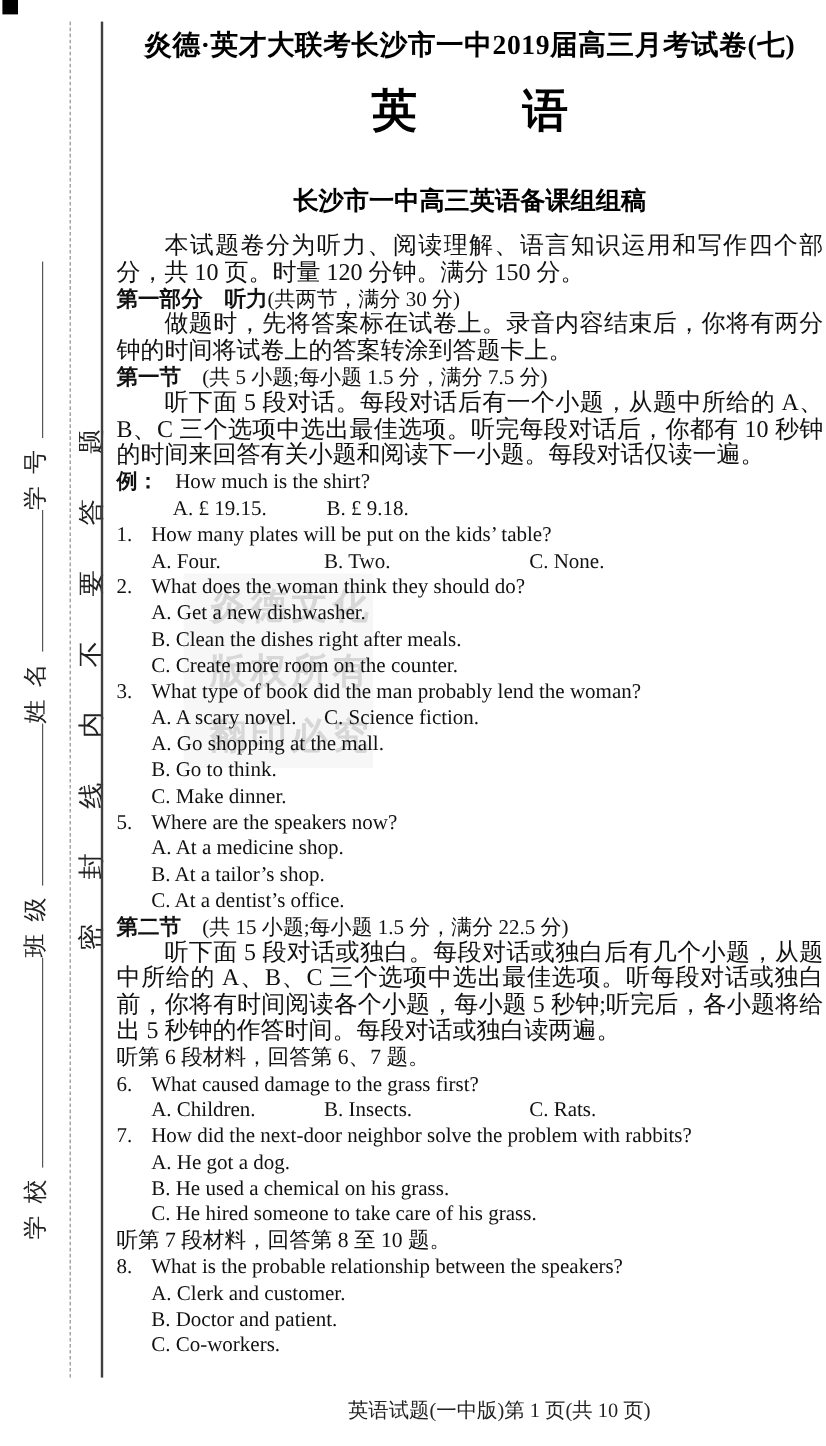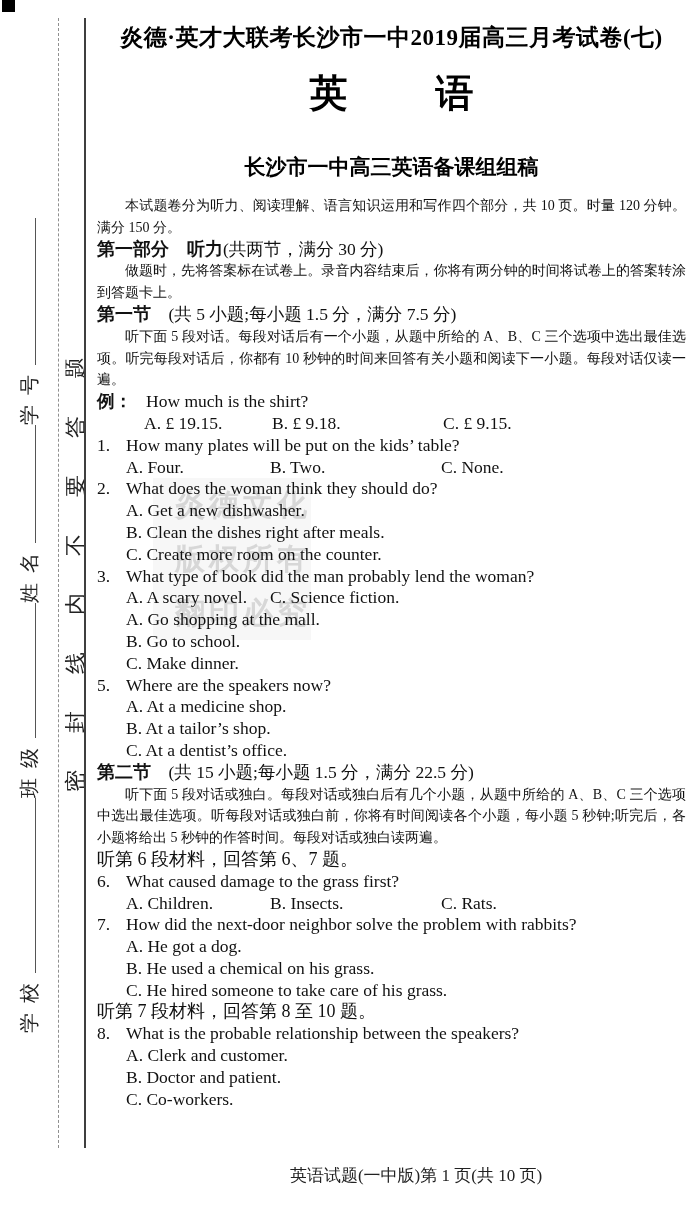--- a/index.html
+++ b/index.html
@@ -44,21 +44,21 @@
     font-family:"Liberation Sans","DejaVu Sans",sans-serif;
   }
   .page-subtitle{
     position:absolute;left:97px;top:153px;width:589px;z-index:1;
     text-align:center;font-size:21px;font-weight:bold;color:#000;
     font-family:"Liberation Sans","DejaVu Sans",sans-serif;
   }
   
   .body-flow{position:absolute;left:97px;top:195px;width:589px;z-index:1;}
   .body-flow > div{line-height:21.8px;}
-  .cn{font-size:14px;text-align:justify;}
+  .cn{font-size:20px;text-align:justify;}
   .para{text-indent:2em;}
   .hline{font-size:18px;}
   .hbold{font-weight:bold;font-family:"Liberation Sans","DejaVu Sans",sans-serif;}
   .hrest{font-size:17.5px;}
   .en{font-size:17.5px;font-family:Liberation Serif, serif;}
   .exline{font-size:17.5px;}
   .extext{margin-left:14px;}
   .qnum{display:inline-block;width:29px;}
   .optline{padding-left:29px;}
   .optrow{display:flex;padding-left:29px;}
@@ -98,39 +98,38 @@
 <div class="body-flow">
     <div class="para cn">本试题卷分为听力、阅读理解、语言知识运用和写作四个部分，共 10 页。时量 120 分钟。满分 150 分。</div>
     <div class="hline cn"><span class="hbold">第一部分　听力</span><span class="hrest">(共两节，满分 30 分)</span></div>
     <div class="para cn">做题时，先将答案标在试卷上。录音内容结束后，你将有两分钟的时间将试卷上的答案转涂到答题卡上。</div>
     <div class="hline cn"><span class="hbold">第一节</span><span class="hrest">　(共 5 小题;每小题 1.5 分，满分 7.5 分)</span></div>
     <div class="para cn">听下面 5 段对话。每段对话后有一个小题，从题中所给的 A、B、C 三个选项中选出最佳选项。听完每段对话后，你都有 10 秒钟的时间来回答有关小题和阅读下一小题。每段对话仅读一遍。</div>
     <div class="exline"><span class="hbold">例：</span><span class="extext en">How much is the shirt?</span></div>
     <div class="optrow en exrow">
       <span class="opt o1">A. £ 19.15.</span>
       <span class="opt o2">B. £ 9.18.</span>
-      <span class="opt o3">C. £ 9.15.</span>
     </div>
     <div class="qline en"><span class="qnum">1.</span><span class="qtext">How many plates will be put on the kids’ table?</span></div>
     <div class="optrow en">
       <span class="opt o1">A. Four.</span>
       <span class="opt o2">B. Two.</span>
       <span class="opt o3">C. None.</span>
     </div>
     <div class="qline en"><span class="qnum">2.</span><span class="qtext">What does the woman think they should do?</span></div>
     <div class="optline en">A. Get a new dishwasher.</div>
     <div class="optline en">B. Clean the dishes right after meals.</div>
     <div class="optline en">C. Create more room on the counter.</div>
     <div class="qline en"><span class="qnum">3.</span><span class="qtext">What type of book did the man probably lend the woman?</span></div>
     <div class="optrow en">
       <span class="opt o1">A. A scary novel.</span>
       <span class="opt o3">C. Science fiction.</span>
     </div>
     <div class="optline en">A. Go shopping at the mall.</div>
-    <div class="optline en">B. Go to school.</div>
+    <div class="optline en">B. Go to think.</div>
     <div class="optline en">C. Make dinner.</div>
     <div class="qline en"><span class="qnum">5.</span><span class="qtext">Where are the speakers now?</span></div>
     <div class="optline en">A. At a medicine shop.</div>
     <div class="optline en">B. At a tailor’s shop.</div>
     <div class="optline en">C. At a dentist’s office.</div>
     <div class="hline cn"><span class="hbold">第二节</span><span class="hrest">　(共 15 小题;每小题 1.5 分，满分 22.5 分)</span></div>
     <div class="para cn">听下面 5 段对话或独白。每段对话或独白后有几个小题，从题中所给的 A、B、C 三个选项中选出最佳选项。听每段对话或独白前，你将有时间阅读各个小题，每小题 5 秒钟;听完后，各小题将给出 5 秒钟的作答时间。每段对话或独白读两遍。</div>
     <div class="mline">听第 6 段材料，回答第 6、7 题。</div>
     <div class="qline en"><span class="qnum">6.</span><span class="qtext">What caused damage to the grass first?</span></div>
     <div class="optrow en">

